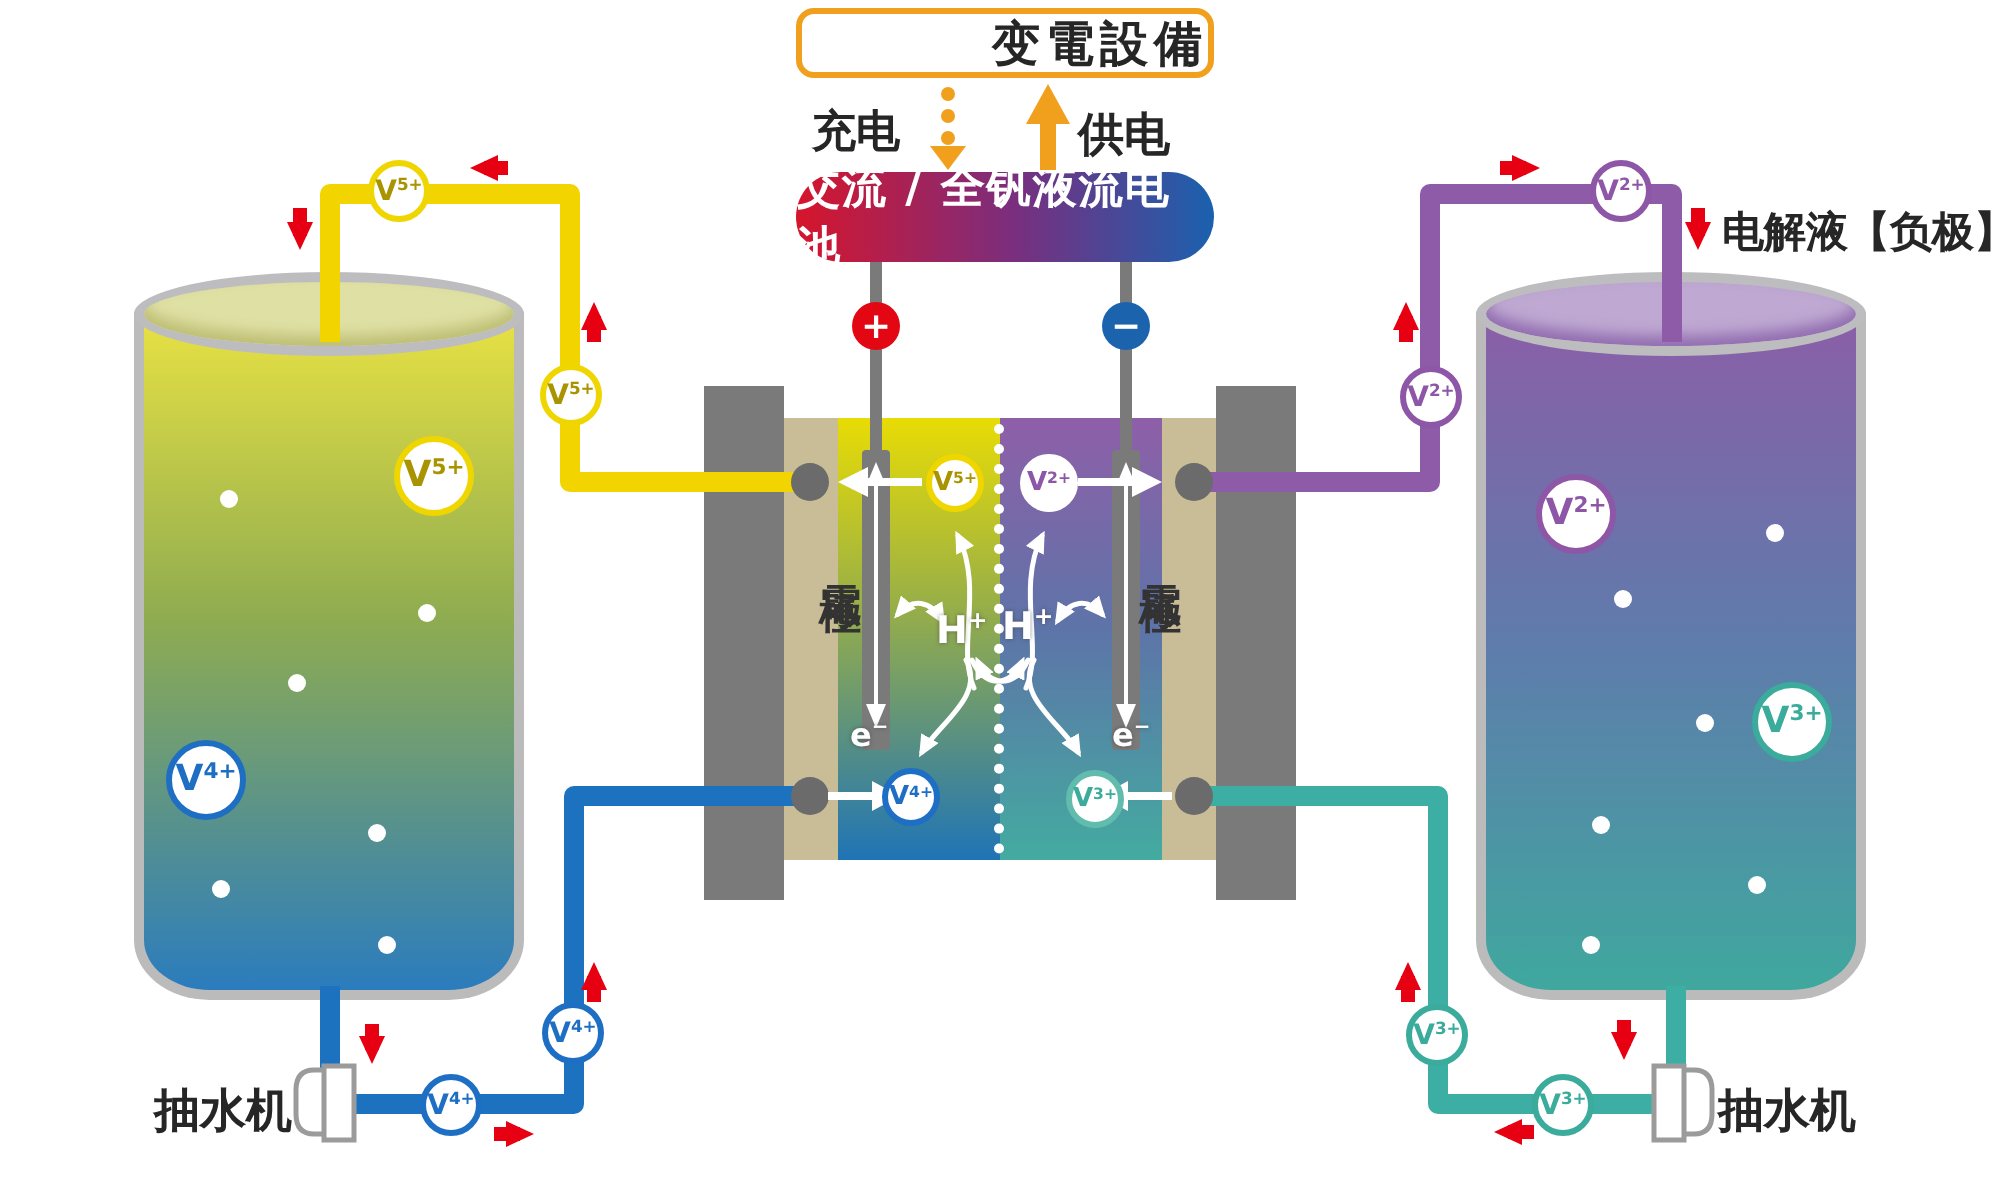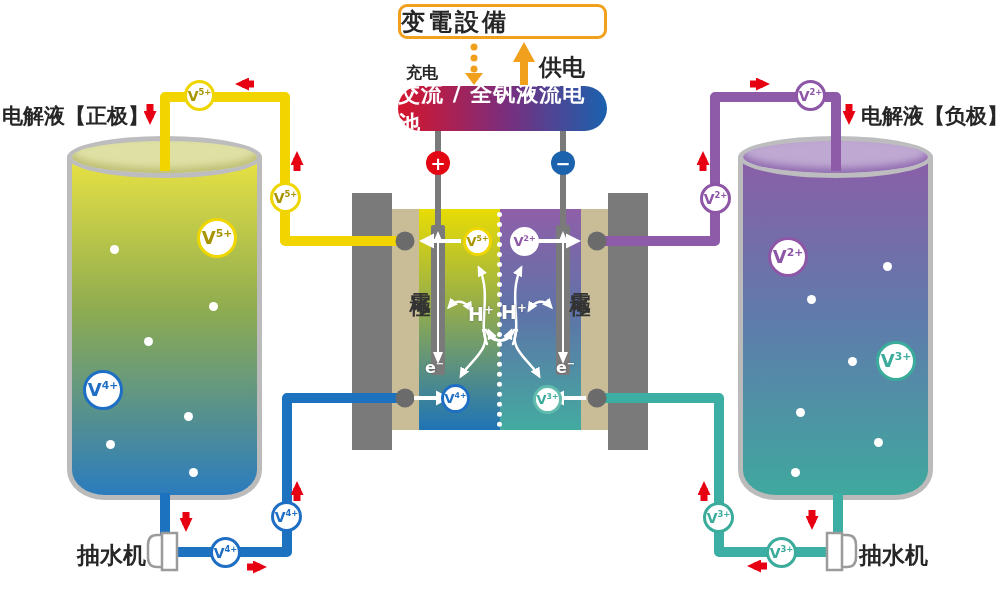--- a/index.html
+++ b/index.html
@@ -1,21 +1,21 @@
 <!DOCTYPE html>
 <html><head>
 <meta charset="utf-8">
 <style>
   html,body{margin:0;padding:0;background:#fff;}
   #stage{position:relative;width:1000px;height:592px;background:#fff;overflow:hidden;
          font-family:"DejaVu Sans","Liberation Sans",sans-serif;}
   .lbl{position:absolute;font-weight:700;color:#262626;white-space:nowrap;}
   
   #substation{position:absolute;left:398px;top:4px;width:209px;height:35px;background:#fff;
-    border:3.5px solid #F1A01E;border-radius:9px;display:flex;align-items:center;justify-content:flex-start;
+    border:3.5px solid #F1A01E;border-radius:9px;display:flex;align-items:center;justify-content:flex-end;
     font-size:24px;font-weight:700;color:#262626;letter-spacing:3px;box-sizing:border-box;}
   #converter{position:absolute;left:398px;top:86px;width:209px;height:45px;border-radius:23px;
     background:linear-gradient(90deg,#D6152C 0%,#7A2E7E 52%,#1A61AE 100%);
     display:flex;align-items:center;justify-content:center;color:#fff;font-size:22px;font-weight:700;letter-spacing:1px;}
   .term{position:absolute;width:24px;height:24px;border-radius:50%;color:#fff;display:flex;
     align-items:center;justify-content:center;font-size:18px;font-weight:700;z-index:6;}
   
   .tankbody{position:absolute;width:195px;height:344px;border:5px solid #BBBBBB;border-top:none;
     box-sizing:border-box;border-radius:0 0 38px 38px / 0 0 30px 30px;}
   .tanktop{position:absolute;width:195px;height:42px;border:5px solid #BDBDC0;border-radius:50%;box-sizing:border-box;}
@@ -171,33 +171,32 @@
     </g>
     <g>
       <line x1="524" y1="85" x2="524" y2="60" stroke="#F1A01E" stroke-width="8"></line>
       <path d="M513,62 L535,62 L524,42 Z" fill="#F1A01E"></path>
     </g>
   </svg>
 
   <div id="substation">
       <span>变電設備</span>
     </div>
-  <div class="lbl" style="left:406px;top:63px;font-size:16px;">充电</div>
+  <div class="lbl" style="left:406px;top:51px;font-size:22px;">充电</div>
   <div class="lbl" style="left:539px;top:52px;font-size:23px;">供电</div>
   <div id="converter">
       <span>交流 / 全钒液流电池</span>
     </div>
   <div class="term" style="left:426px;top:151px;background:#E30613;">
       <span>+</span>
     </div>
   <div class="term" style="left:551px;top:151px;background:#1C63AD;">
       <span>−</span>
     </div>
 
-  <div class="lbl" style="left:2px;top:102px;font-size:21px;">电解液【正极】</div>
   <div class="lbl" style="left:861px;top:102px;font-size:21px;">电解液【负极】</div>
 
   <div class="elec" style="left:406px;top:275px;">電極</div>
   <div class="elec" style="left:566px;top:275px;">電極</div>
 
   <div class="suptxt" style="left:468px;top:303px;font-size:19px;"><span>H</span><sup>+</sup></div>
   <div class="suptxt" style="left:501px;top:301px;font-size:19px;"><span>H</span><sup>+</sup></div>
   <div class="suptxt" style="left:425px;top:358px;font-size:16px;"><span>e</span><sup>−</sup></div>
   <div class="suptxt" style="left:556px;top:358px;font-size:16px;"><span>e</span><sup>−</sup></div>
 

